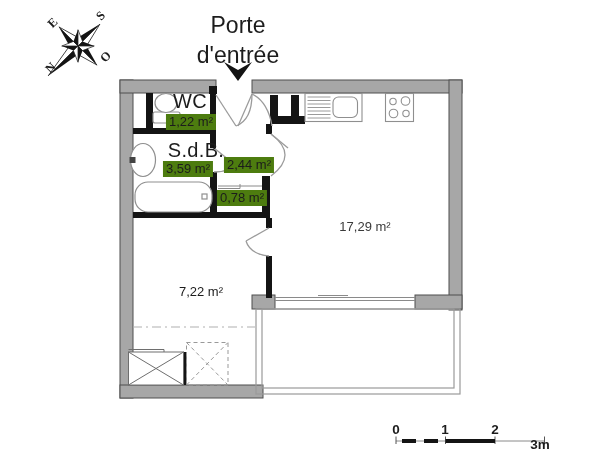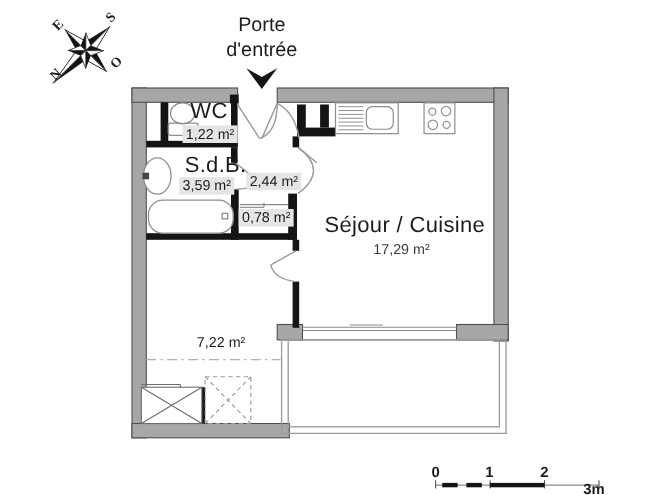--- a/index.html
+++ b/index.html
@@ -2,22 +2,22 @@
 <html><head>
 <meta charset="utf-8">
 <style>
   html,body{margin:0;padding:0;background:#ffffff;}
   #stage{position:relative;width:600px;height:450px;background:#ffffff;overflow:hidden;
          font-family:"Liberation Sans", sans-serif;color:#1c1c1c;}
   #plan-svg{position:absolute;left:0;top:0;}
   .lbl{position:absolute;transform:translateX(-50%);white-space:pre-line;text-align:center;line-height:1.2;}
   .room{font-size:20px;letter-spacing:.3px;}
   .area{font-size:13px;}
-  .knock{background:#e5e5e5;padding:0 3px;}
-  .entr{font-size:18px;line-height:1.3;}
+  .knock{background:#4d7c0f;padding:0 3px;}
+  .entr{font-size:23px;line-height:1.3;}
   .cletter{position:absolute;font-family:"Liberation Serif", serif;font-weight:600;font-size:12.5px;
            transform:translate(-50%,-50%) rotate(-45deg);}
   .scale-num{position:absolute;transform:translateX(-50%);font-weight:bold;font-size:13.5px;}
   .muted{color:#3a3a3a;}
 </style>
 </head>
 <body>
 
 <div id="stage">
 
@@ -183,24 +183,23 @@
   <div class="lbl room" style="left:190px;top:89px;">WC</div>
   <div class="lbl area knock" style="left:191px;top:114px;">1,22 m²</div>
 
   <div class="lbl room" style="left:196px;top:138px;">S.d.B.</div>
   <div class="lbl area knock" style="left:188px;top:161px;">3,59 m²</div>
 
   <div class="lbl area knock" style="left:249px;top:157px;text-align:center;">2,44 m²</div>
 
   <div class="lbl area knock" style="left:242px;top:190px;">0,78 m²</div>
 
-  <div class="lbl room" style="left:368px;top:193px;">Séjour / Cuisine</div>
   <div class="lbl area muted" style="left:365px;top:219px;text-align:center;">17,29 m²</div>
 
-  <div class="lbl area" style="left:201px;top:284px;margin-top:19px;">7,22 m²</div>
+  <div class="lbl area" style="left:201px;top:284px;">7,22 m²</div>
 
 
   <span class="scale-num" style="left:396px;top:422px;">0</span>
   <span class="scale-num" style="left:445px;top:422px;">1</span>
   <span class="scale-num" style="left:495px;top:422px;">2</span>
   <span class="scale-num" style="left:540px;top:437px;">3m</span>
 
 </div>
 
 </body></html>

